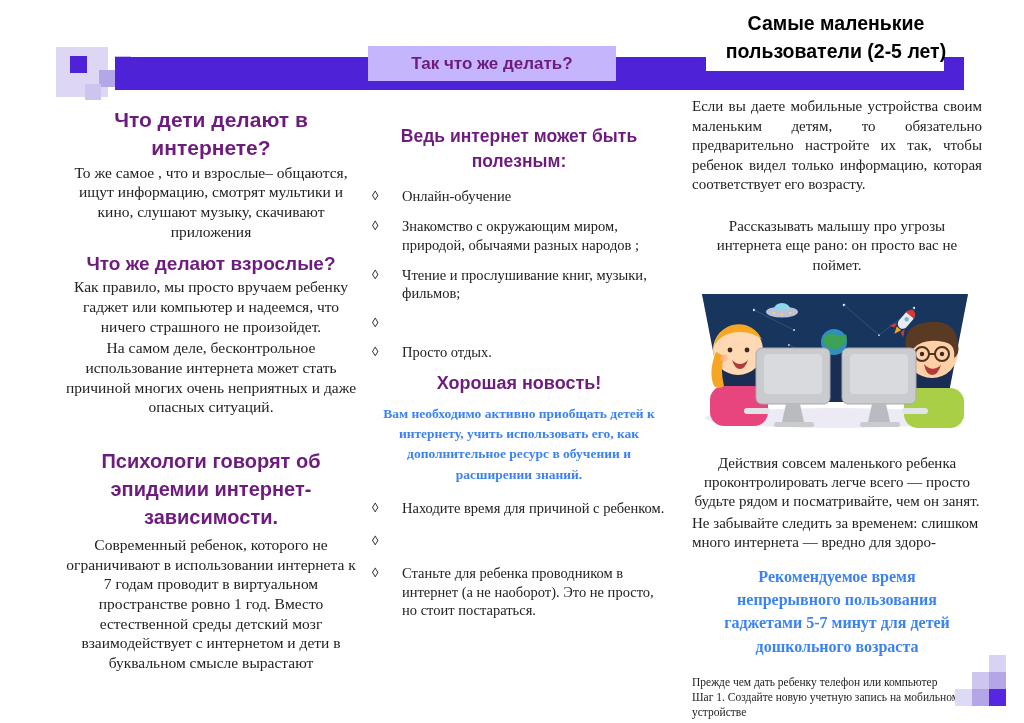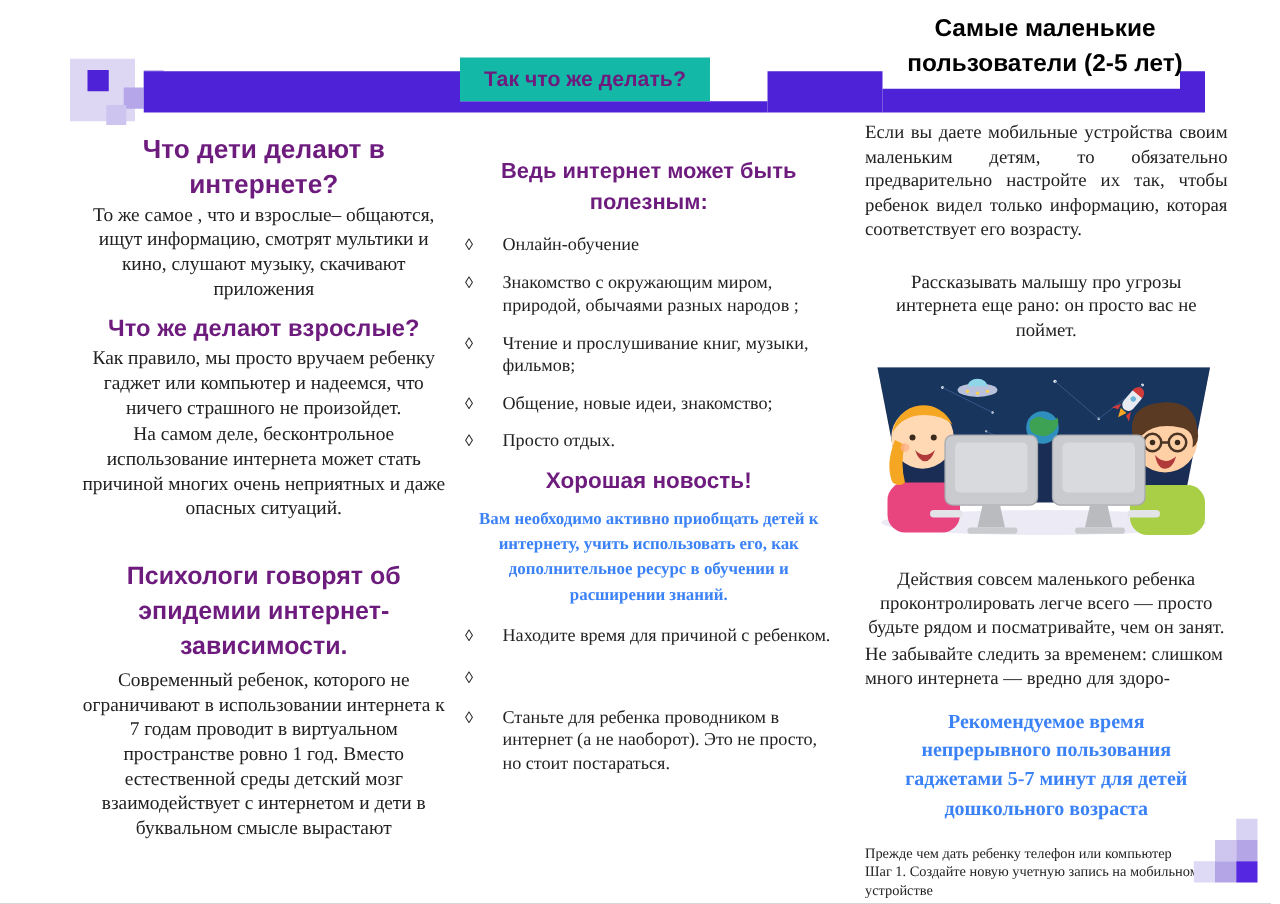--- a/index.html
+++ b/index.html
@@ -1,21 +1,21 @@
 <!DOCTYPE html>
 <html><head>
 <meta charset="utf-8">
 <style>
   html,body{margin:0;padding:0;background:#9b9b9b;}
   #page{position:relative;width:1024px;height:723px;background:#ffffff;overflow:hidden;
         font-family:"Liberation Serif",serif;color:#222;}
   .sq{position:absolute;}
   .band{position:absolute;background:#4e22d6;}
   
-  #title2-box{position:absolute;left:368px;top:46px;width:200px;height:35px;background:#14b8a6;
+  #title2-box{position:absolute;left:368px;top:46px;width:248px;height:35px;background:#c4b5fd;
       display:flex;align-items:center;justify-content:center;z-index:2;}
   #title2-box .t{font-family:"Liberation Sans",sans-serif;font-weight:bold;font-size:17px;color:#6e1b7e;}
   #title3{position:absolute;left:700px;top:10px;width:272px;text-align:center;z-index:3;
       font-family:"Liberation Sans",sans-serif;font-weight:bold;font-size:19.5px;line-height:1.42;color:#000000;}
   
   .col{position:absolute;}
   #col1{left:62px;top:106px;width:298px;}
   #col2{left:372px;top:124px;width:294px;}
   #col3{left:692px;top:97px;width:290px;}
   .h{font-family:"Liberation Sans",sans-serif;font-weight:bold;color:#6e1b7e;text-align:center;}
@@ -90,21 +90,20 @@
       <li>
           <span class="dm">◊</span>
           <span>Знакомство с окружающим миром, природой, обычаями разных народов ;</span>
         </li>
       <li>
           <span class="dm">◊</span>
           <span>Чтение и прослушивание книг, музыки, фильмов;</span>
         </li>
       <li>
           <span class="dm">◊</span>
-          <span>Общение, новые идеи, знакомство;</span>
         </li>
       <li>
           <span class="dm">◊</span>
           <span>Просто отдых.</span>
         </li>
     </ul>
     <div class="h h2">Хорошая новость!</div>
     <div class="callout">Вам необходимо активно приобщать детей к интернету, учить использовать его, как дополнительное ресурс  в обучении и расширении знаний.</div>
     <ul class="blist blist2">
       <li>

